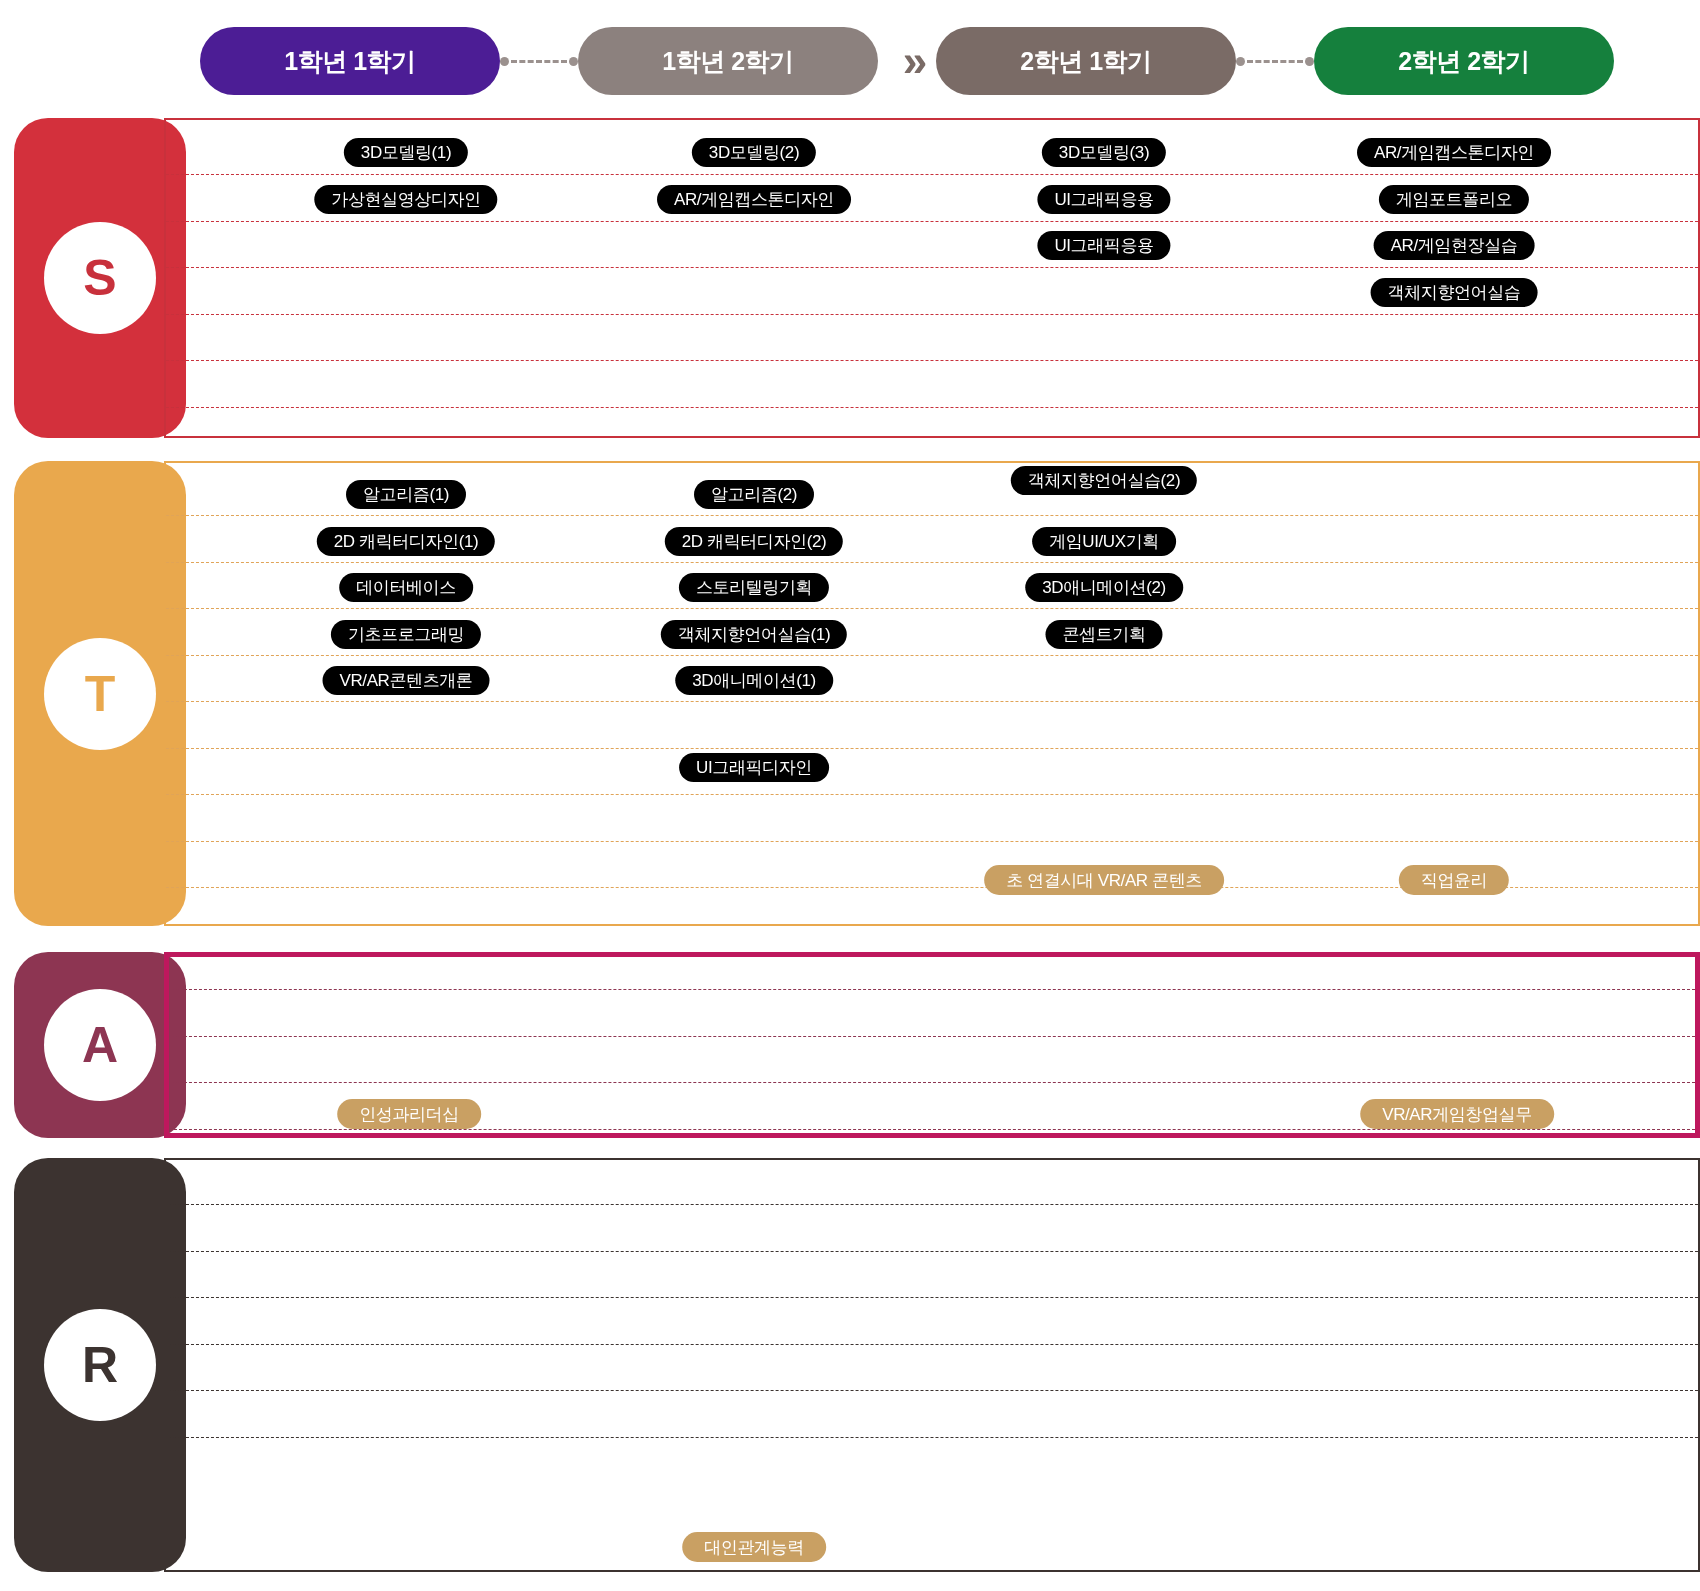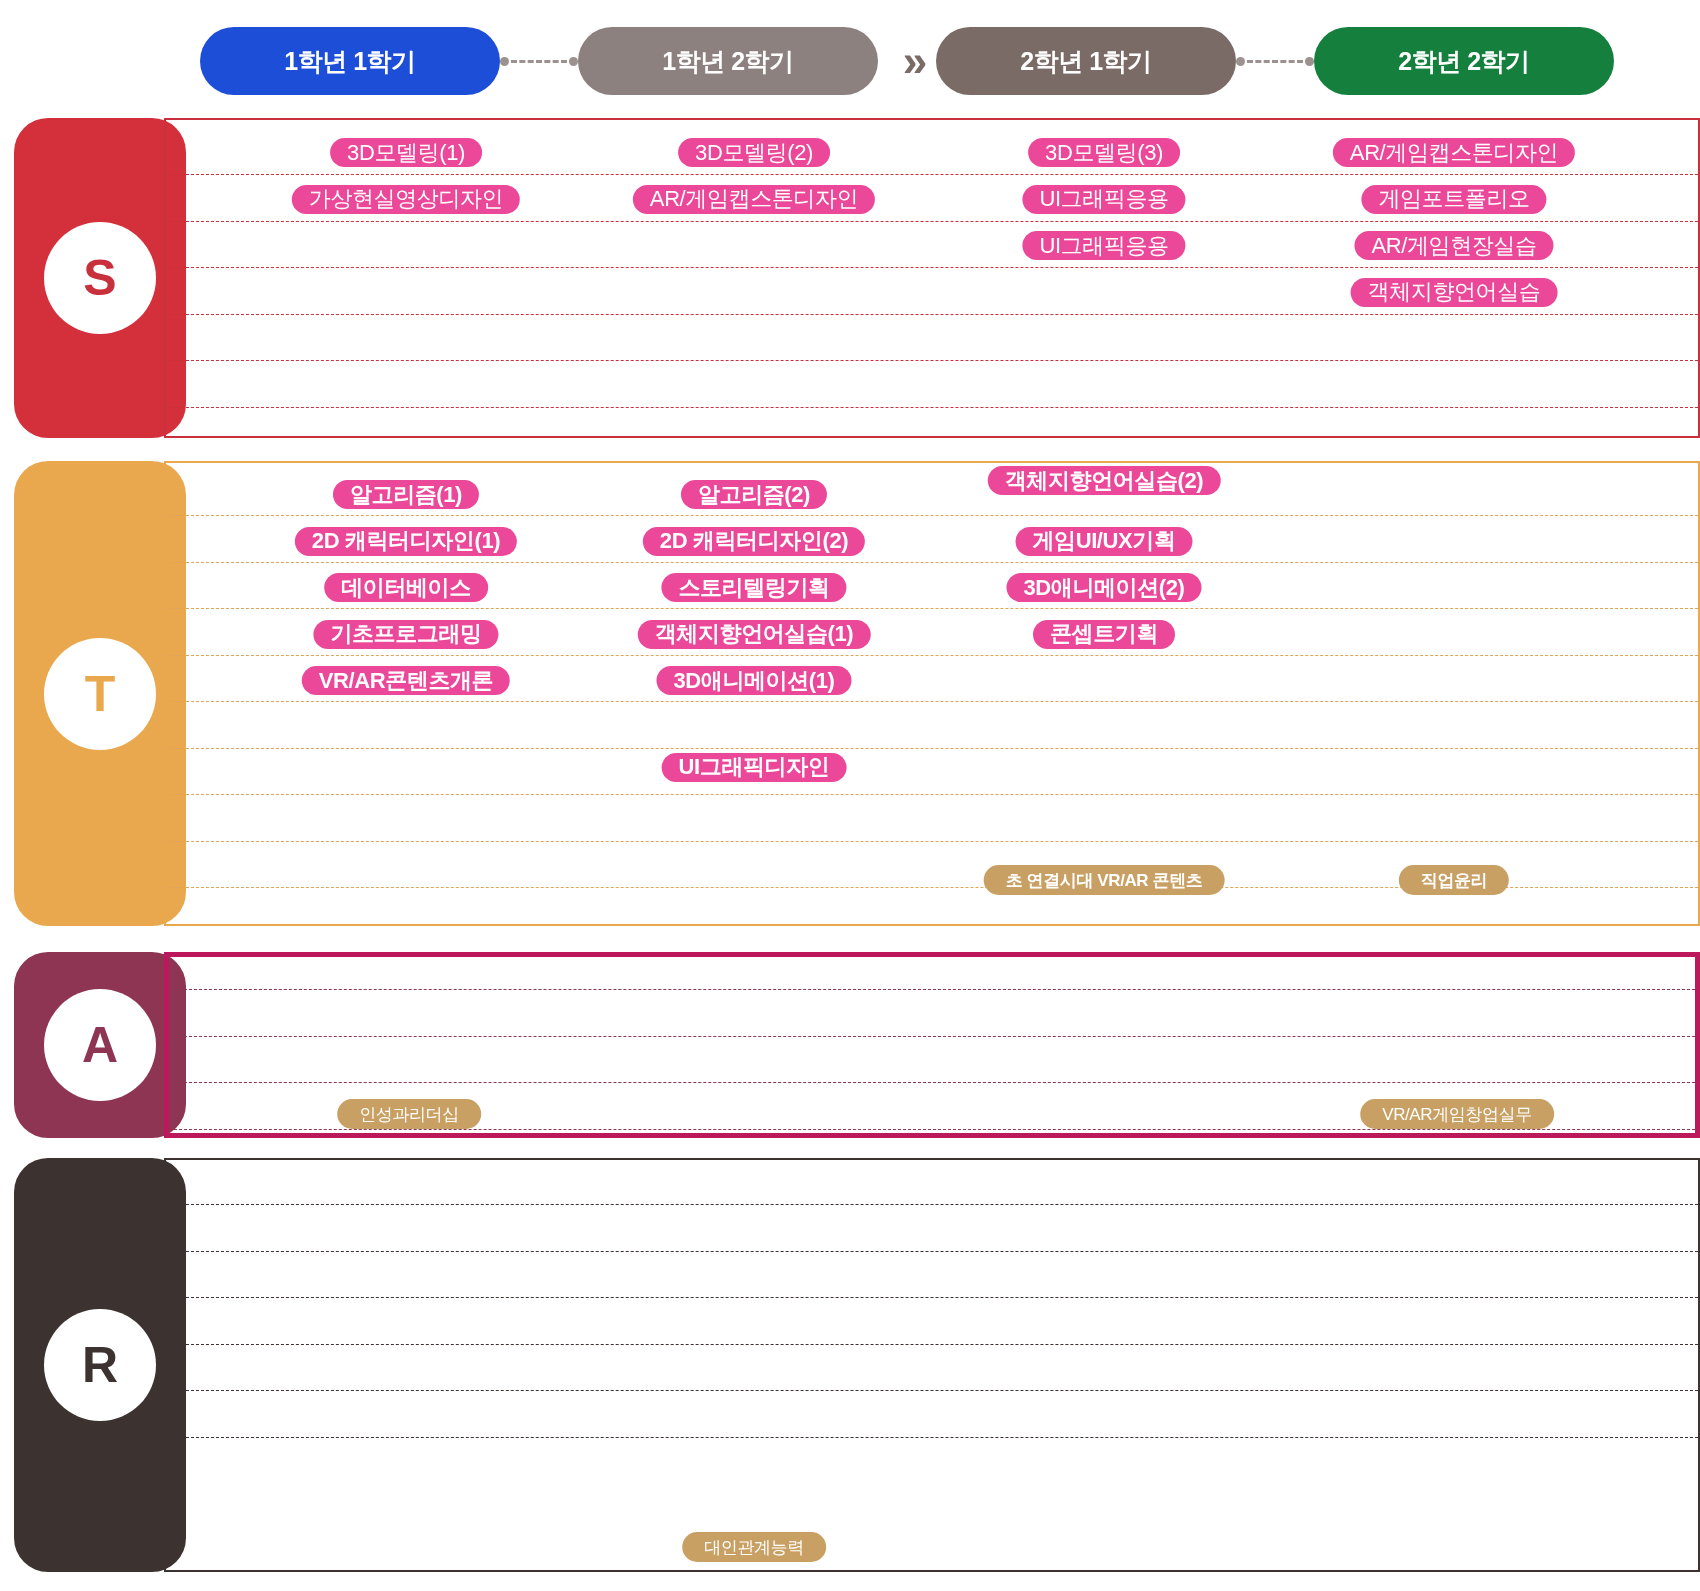--- a/index.html
+++ b/index.html
@@ -25,21 +25,21 @@
     display:flex;
     align-items:center;
     justify-content:center;
     color:#ffffff;
     font-size:25px;
     font-weight:bold;
     letter-spacing:-0.5px;
     flex:0 0 auto;
     width:300px;
   }
-  .sem-1 { background:#1d4ed8; }
+  .sem-1 { background:#4c1d95; }
   .sem-2 { background:#8C817E; }
   .sem-3 { background:#7A6B66; }
   .sem-4 { background:#15803d; }
 
   .connector {
     flex:0 0 auto;
     width:78px;
     height:14px;
     position:relative;
     display:flex;
@@ -126,23 +126,23 @@
     align-items:center;
   }
   .c1 { left:98px; }
   .c2 { left:446px; }
   .c3 { left:796px; }
   .c4 { left:1146px; }
 
   .pill {
     height:29px;
     border-radius:15px;
-    background:#ec4899;
+    background:#000000;
     color:#ffffff;
-    font-size:22px;
+    font-size:17px;
     display:inline-flex;
     align-items:center;
     justify-content:center;
     padding:8px 17px;
     white-space:nowrap;
     letter-spacing:-0.4px;
     position:absolute;
     left:50%;
     transform:translateX(-50%);
   }
@@ -166,21 +166,21 @@
   #row-s { top:118px; }
   #row-s .badge { height:320px; background:#D3303C; }
   #row-s .badge .ellipse { color:#C8313C; }
   #row-s .panel { top:0; width:1536px; height:320px; border:2px solid #C8313C; }
   #row-s .lines i { border-top:1px dashed #C8313C; }
 
   
   #row-t { top:461px; }
   #row-t .badge { height:465px; background:#E9A84D; }
   #row-t .badge .ellipse { color:#E9A84D; }
-  #row-t .panel { top:0; width:1536px; height:465px; border:2px solid #E9A84D;font-weight:bold; }
+  #row-t .panel { top:0; width:1536px; height:465px; border:2px solid #E9A84D; }
   #row-t .lines i { border-top:1px dashed #E0A458; }
 
   
   #row-a { top:952px; }
   #row-a .badge { height:186px; background:#8D3552; }
   #row-a .badge .ellipse { color:#8D3552; }
   #row-a .panel { top:0; width:1536px; height:186px; border:5px solid #be185d; }
   #row-a .lines i { border-top:1px dashed #8D3552; }
 
   

